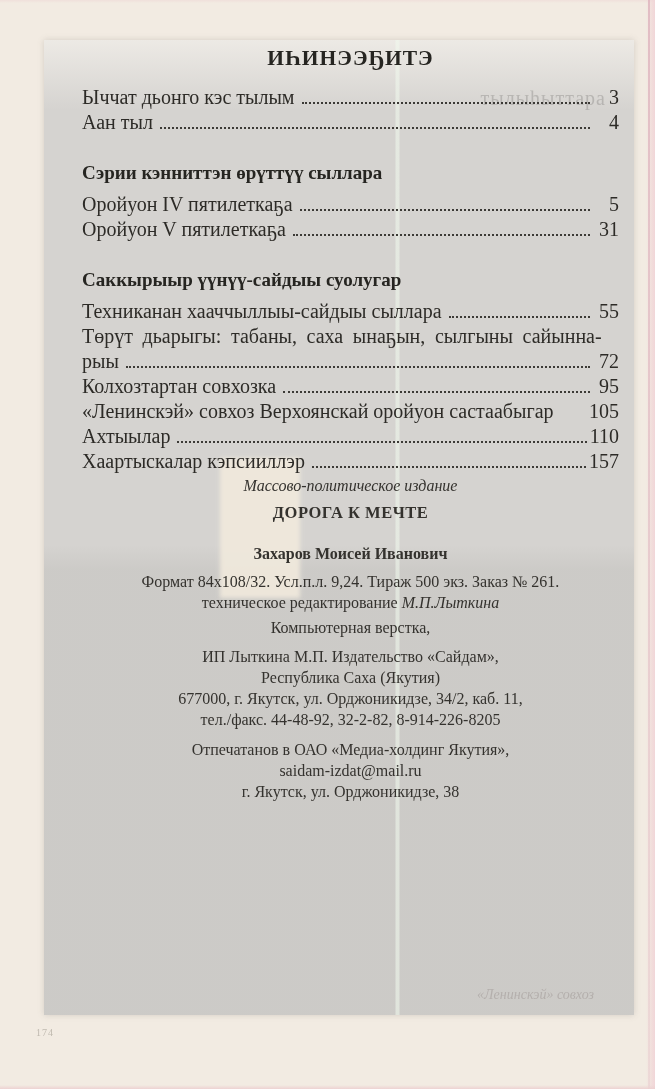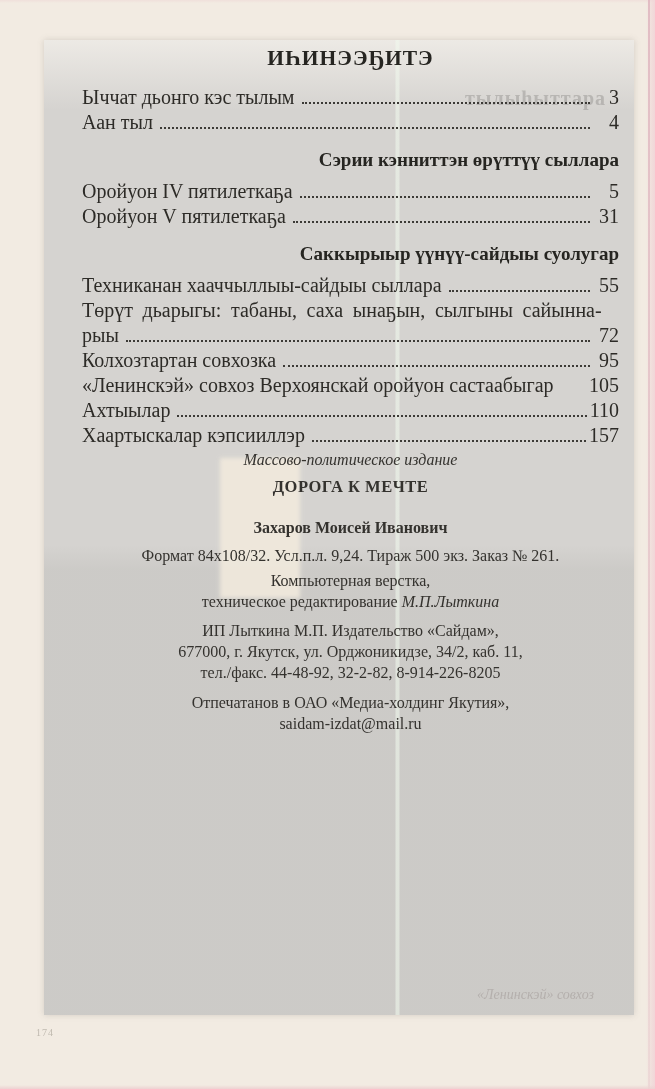--- a/index.html
+++ b/index.html
@@ -32,39 +32,39 @@
   .scan-patch{position:absolute;left:176px;top:418px;width:80px;height:140px;
     background:#f1eadd;opacity:.9;filter:blur(2px);}
 
   .inner{position:absolute;left:38px;top:6px;width:537px;}
 
   .contents-title{
     margin:0 0 15px 0;text-align:center;font-size:21.5px;font-weight:bold;
     letter-spacing:1px;color:#262521;
   }
   .toc-heading{
-    text-align:right;font-weight:bold;font-size:19px;margin:13px 0 9px 0;color:#262521;
+    text-align:left;font-weight:bold;font-size:19px;margin:26px 0 9px 0;color:#262521;
   }
   .toc-row{display:flex;align-items:baseline;height:25px;font-size:20px;color:#2d2b27;}
   .toc-row .label{white-space:nowrap;}
   .toc-row.wide .label{word-spacing:4.6px;}
   .leader{flex:1 1 auto;border-bottom:2px dotted #3c3a36;margin:0 3px 5px 7px;min-width:8px;}
   .leader.blank{border-bottom:none;}
   .pagecol{min-width:26px;text-align:right;}
 
   .colophon{text-align:center;font-size:16px;line-height:21px;color:#34322e;}
   .c-line{margin:0;}
   .c-italic{font-style:italic;}
   .c-bold{font-weight:bold;}
   .c-title{font-weight:bold;font-size:16.5px;letter-spacing:.5px;}
   .mt20{margin-top:20px;} .mt7{margin-top:7px;} .mt6{margin-top:6px;}
   .mt9{margin-top:9px;} .mt4{margin-top:4px;} .mt8{margin-top:8px;}
 
   .ghost{position:absolute;color:rgba(138,136,133,.42);filter:blur(.7px);pointer-events:none;}
-  .ghost-top{top:47px;right:28px;font-size:20px;font-weight:bold;letter-spacing:1px;}
+  .ghost-top{top:47px;right:28px;font-size:20px;font-weight:normal;letter-spacing:1px;}
   .ghost-bottom{bottom:12px;right:40px;font-size:14px;font-style:italic;color:rgba(150,142,140,.45);}
 
   .pagenum{position:absolute;left:36px;top:1027px;font-size:10px;color:#c0bab0;letter-spacing:1px;}
 </style>
 </head>
 <body>
 
 <div class="edge-top"></div>
 <div class="edge-right"></div>
 <div class="edge-right-line"></div>
@@ -135,28 +135,30 @@
           <span class="pagecol">157</span>
         </div>
       </div>
 
     <div class="colophon">
       <p class="c-line c-italic">Массово-политическое издание</p>
       <p class="c-line c-title mt6">ДОРОГА К МЕЧТЕ</p>
       <p class="c-line c-bold mt20">Захаров Моисей Иванович</p>
       <p class="c-line mt7">Формат 84х108/32. Усл.п.л. 9,24. Тираж 500 экз. Заказ № 261.</p>
 
+      <p class="c-line"><span>техническое редактирование </span><span class="c-italic">М.П.Лыткина</span></p>
       <p class="c-line mt4">Компьютерная верстка,</p>
-      <p class="c-line"><span>техническое редактирование </span><span class="c-italic">М.П.Лыткина</span></p>
 
       <p class="c-line mt8">ИП Лыткина М.П. Издательство «Сайдам»,</p>
+      <p class="c-line">Республика Саха (Якутия)</p>
       <p class="c-line">677000, г. Якутск, ул. Орджоникидзе, 34/2, каб. 11,</p>
       <p class="c-line">тел./факс. 44-48-92, 32-2-82, 8-914-226-8205</p>
       <p class="c-line mt9">Отпечатанов в ОАО «Медиа-холдинг Якутия»,</p>
 
       <p class="c-line">saidam-izdat@mail.ru</p>
+      <p class="c-line">г. Якутск, ул. Орджоникидзе, 38</p>
     </div>
   </div>
 
   <div class="ghost ghost-bottom">«Ленинскэй» совхоз</div>
 </div>
 
 <div class="pagenum">174</div>
 
 </body></html>

